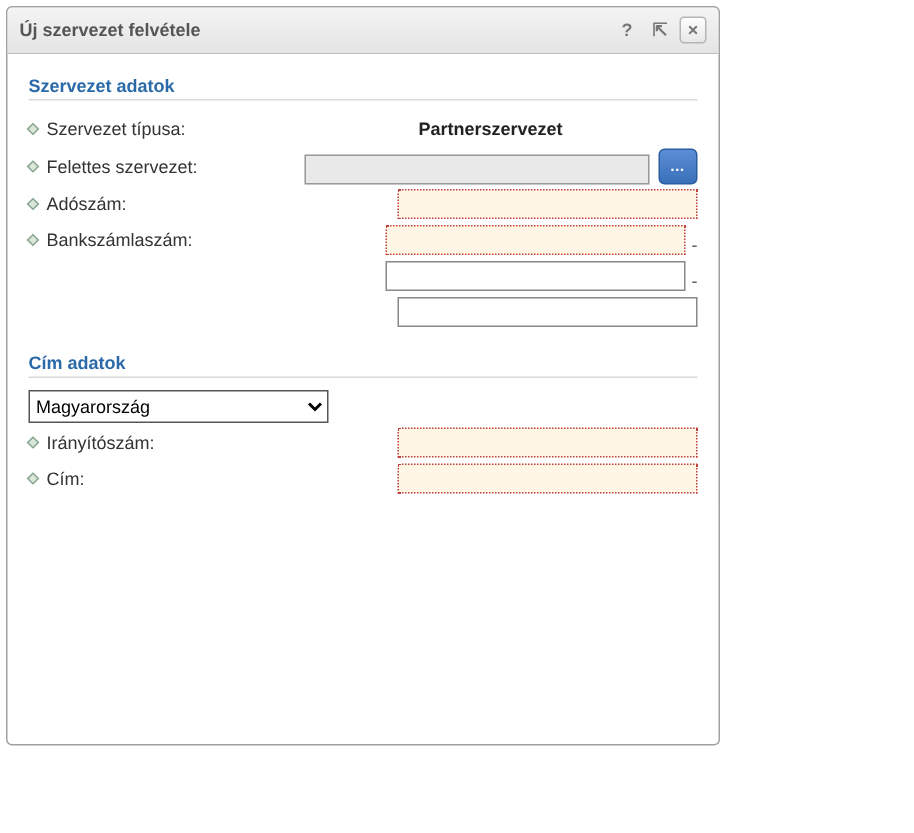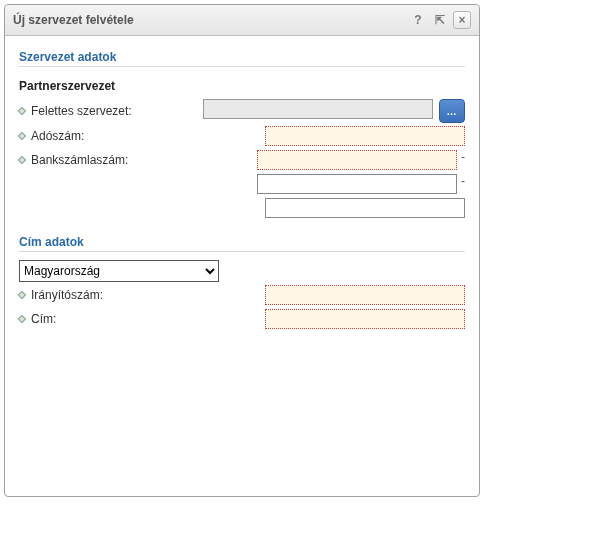--- a/index.html
+++ b/index.html
@@ -31,21 +31,21 @@
       color: #2a6aa8; font-weight: bold; margin: 4px 0 2px;
     }
     .section-hr { border: none; border-top: 1px solid #d9d9d9; margin: 2px 0 8px; }
     .row { display: flex; align-items: center; margin: 2px 0; min-height: 22px; }
     .labelcell { width: 260px; display: flex; align-items: center; }
     .diamond {
       width: 6px; height: 6px; transform: rotate(45deg);
       background: #d8e6db; border: 1px solid #8aa58f; margin-right: 6px;
     }
     .labelcell span { color: #333; }
-    .fieldcell { flex: 1; display: flex; align-items: flex-start; }
+    .fieldcell { flex: 1; display: flex; align-items: flex-end; }
     .txt {
       height: 20px; border: 1px solid #5b7aa8; background: #fffde6; padding: 1px 4px;
       font-size: 12px; width: 200px;
     }
     .txt.req { border: 1px dotted #c04040; background: #fff6e6; }
     .txt.ro { background: #e9e9e9; border: 1px solid #999; width: 230px; }
     .txt.plain { background: #fff; border: 1px solid #888; }
     .static { font-weight: bold; color: #222; }
     .lookup-btn {
       width: 26px; height: 24px; margin-left: 6px; border: 1px solid #2b5ca0;
@@ -78,20 +78,24 @@
     <div class="ticon close">×</div>
   </div>
 
   <div class="body">
 
     <div class="section-title">Szervezet adatok</div>
     <hr class="section-hr">
 
 
     <div class="row">
+      <div class="labelcell">
+        <div class="diamond"></div>
+        <span>Szervezet típusa:</span>
+      </div>
       <div class="fieldcell">
         <span class="static">Partnerszervezet</span>
       </div>
     </div>
 
     <div class="row">
       <div class="labelcell">
         <div class="diamond"></div>
         <span>Felettes szervezet:</span>
       </div>

